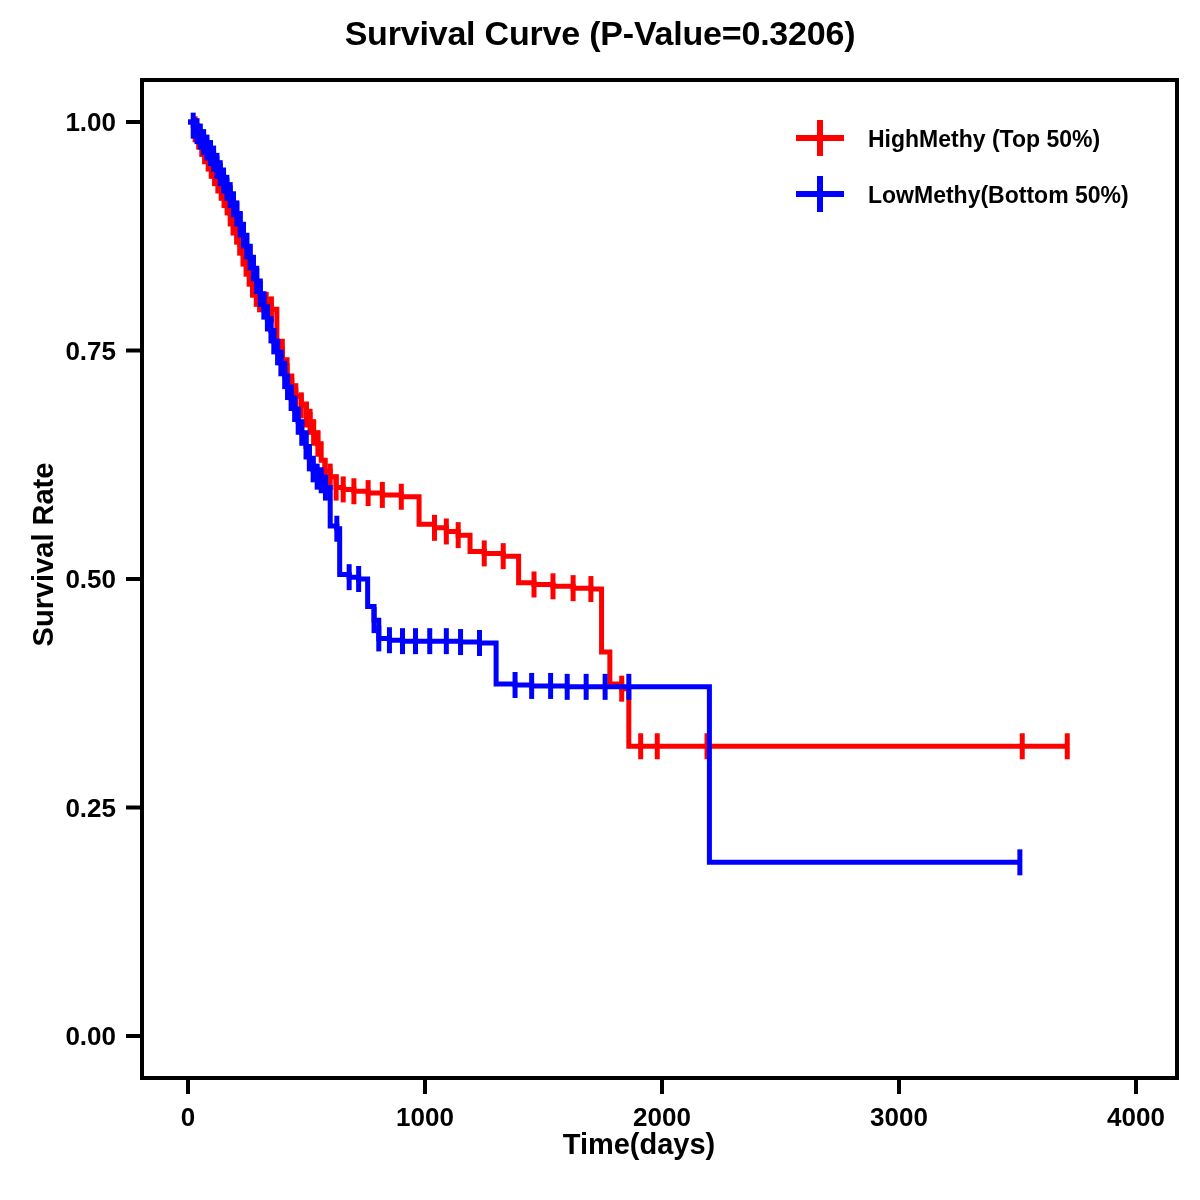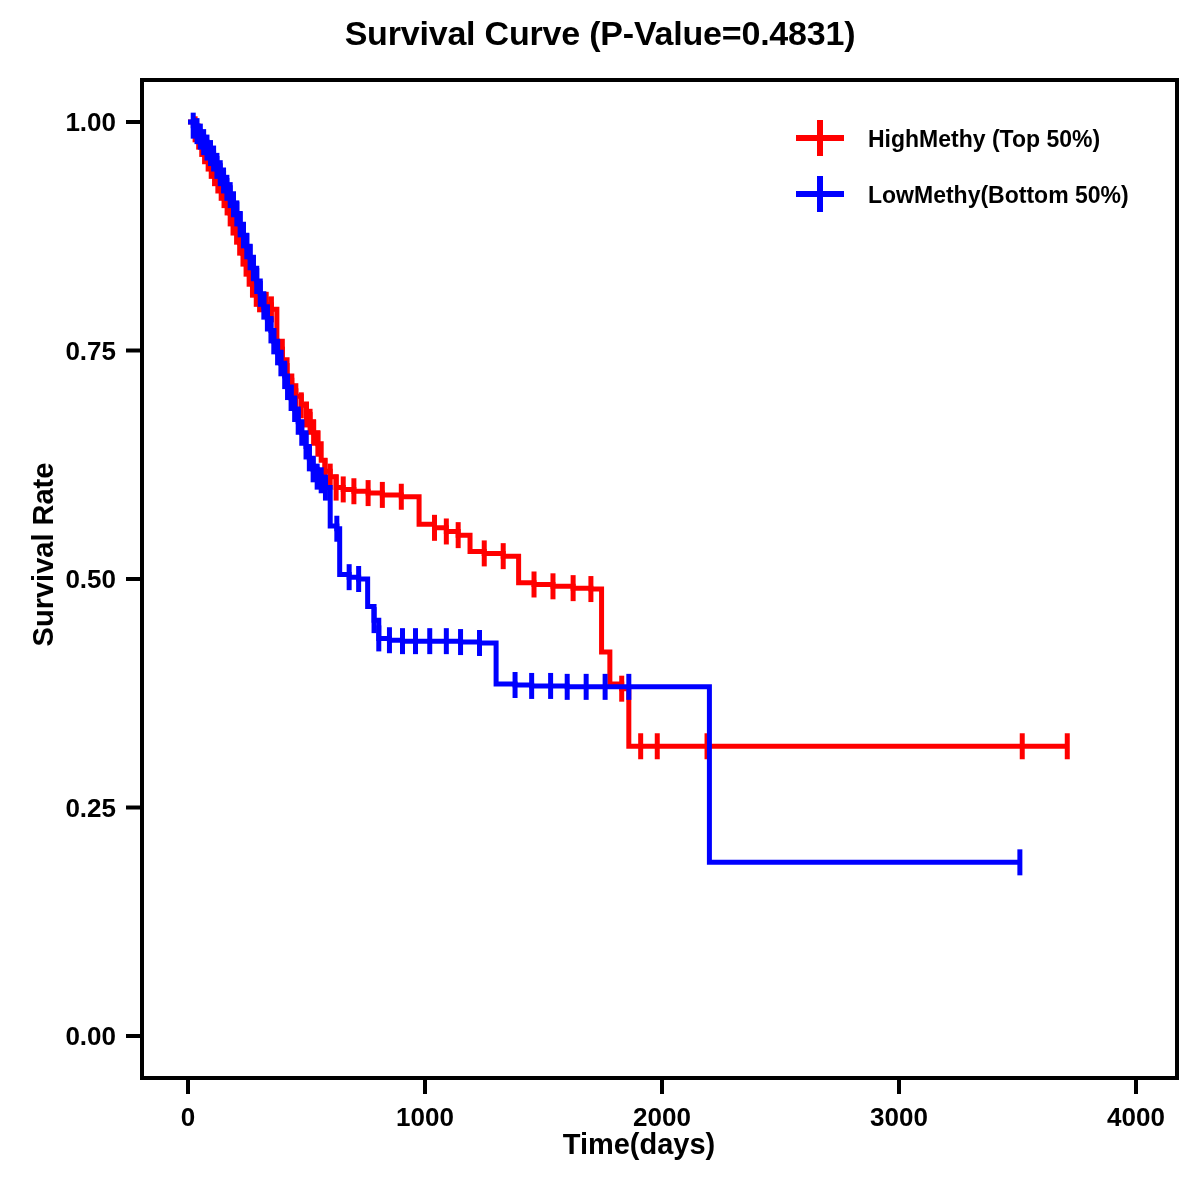--- a/index.html
+++ b/index.html
@@ -72,21 +72,21 @@
     font-size: 23px;
     font-weight: bold;
     fill: #000000;
   }
 </style>
 </head>
 <body>
 
 <div id="figure">
 
-  <div id="chart-title">Survival Curve (P-Value=0.4831)</div>
+  <div id="chart-title">Survival Curve (P-Value=0.3206)</div>
 
   <div id="ylabel">Survival Rate</div>
 
   <div id="xlabel">Time(days)</div>
 
   <svg class="plot-svg" id="plot" width="1200" height="1200">
       <rect x="142" y="80" width="1035" height="998" fill="none" stroke="#000" stroke-width="4"></rect>
       <line x1="188" y1="1078" x2="188" y2="1094" stroke="#000" stroke-width="4"></line>
       <text x="188" y="1126" text-anchor="middle" class="tick-label">0</text>
       <line x1="425" y1="1078" x2="425" y2="1094" stroke="#000" stroke-width="4"></line>

